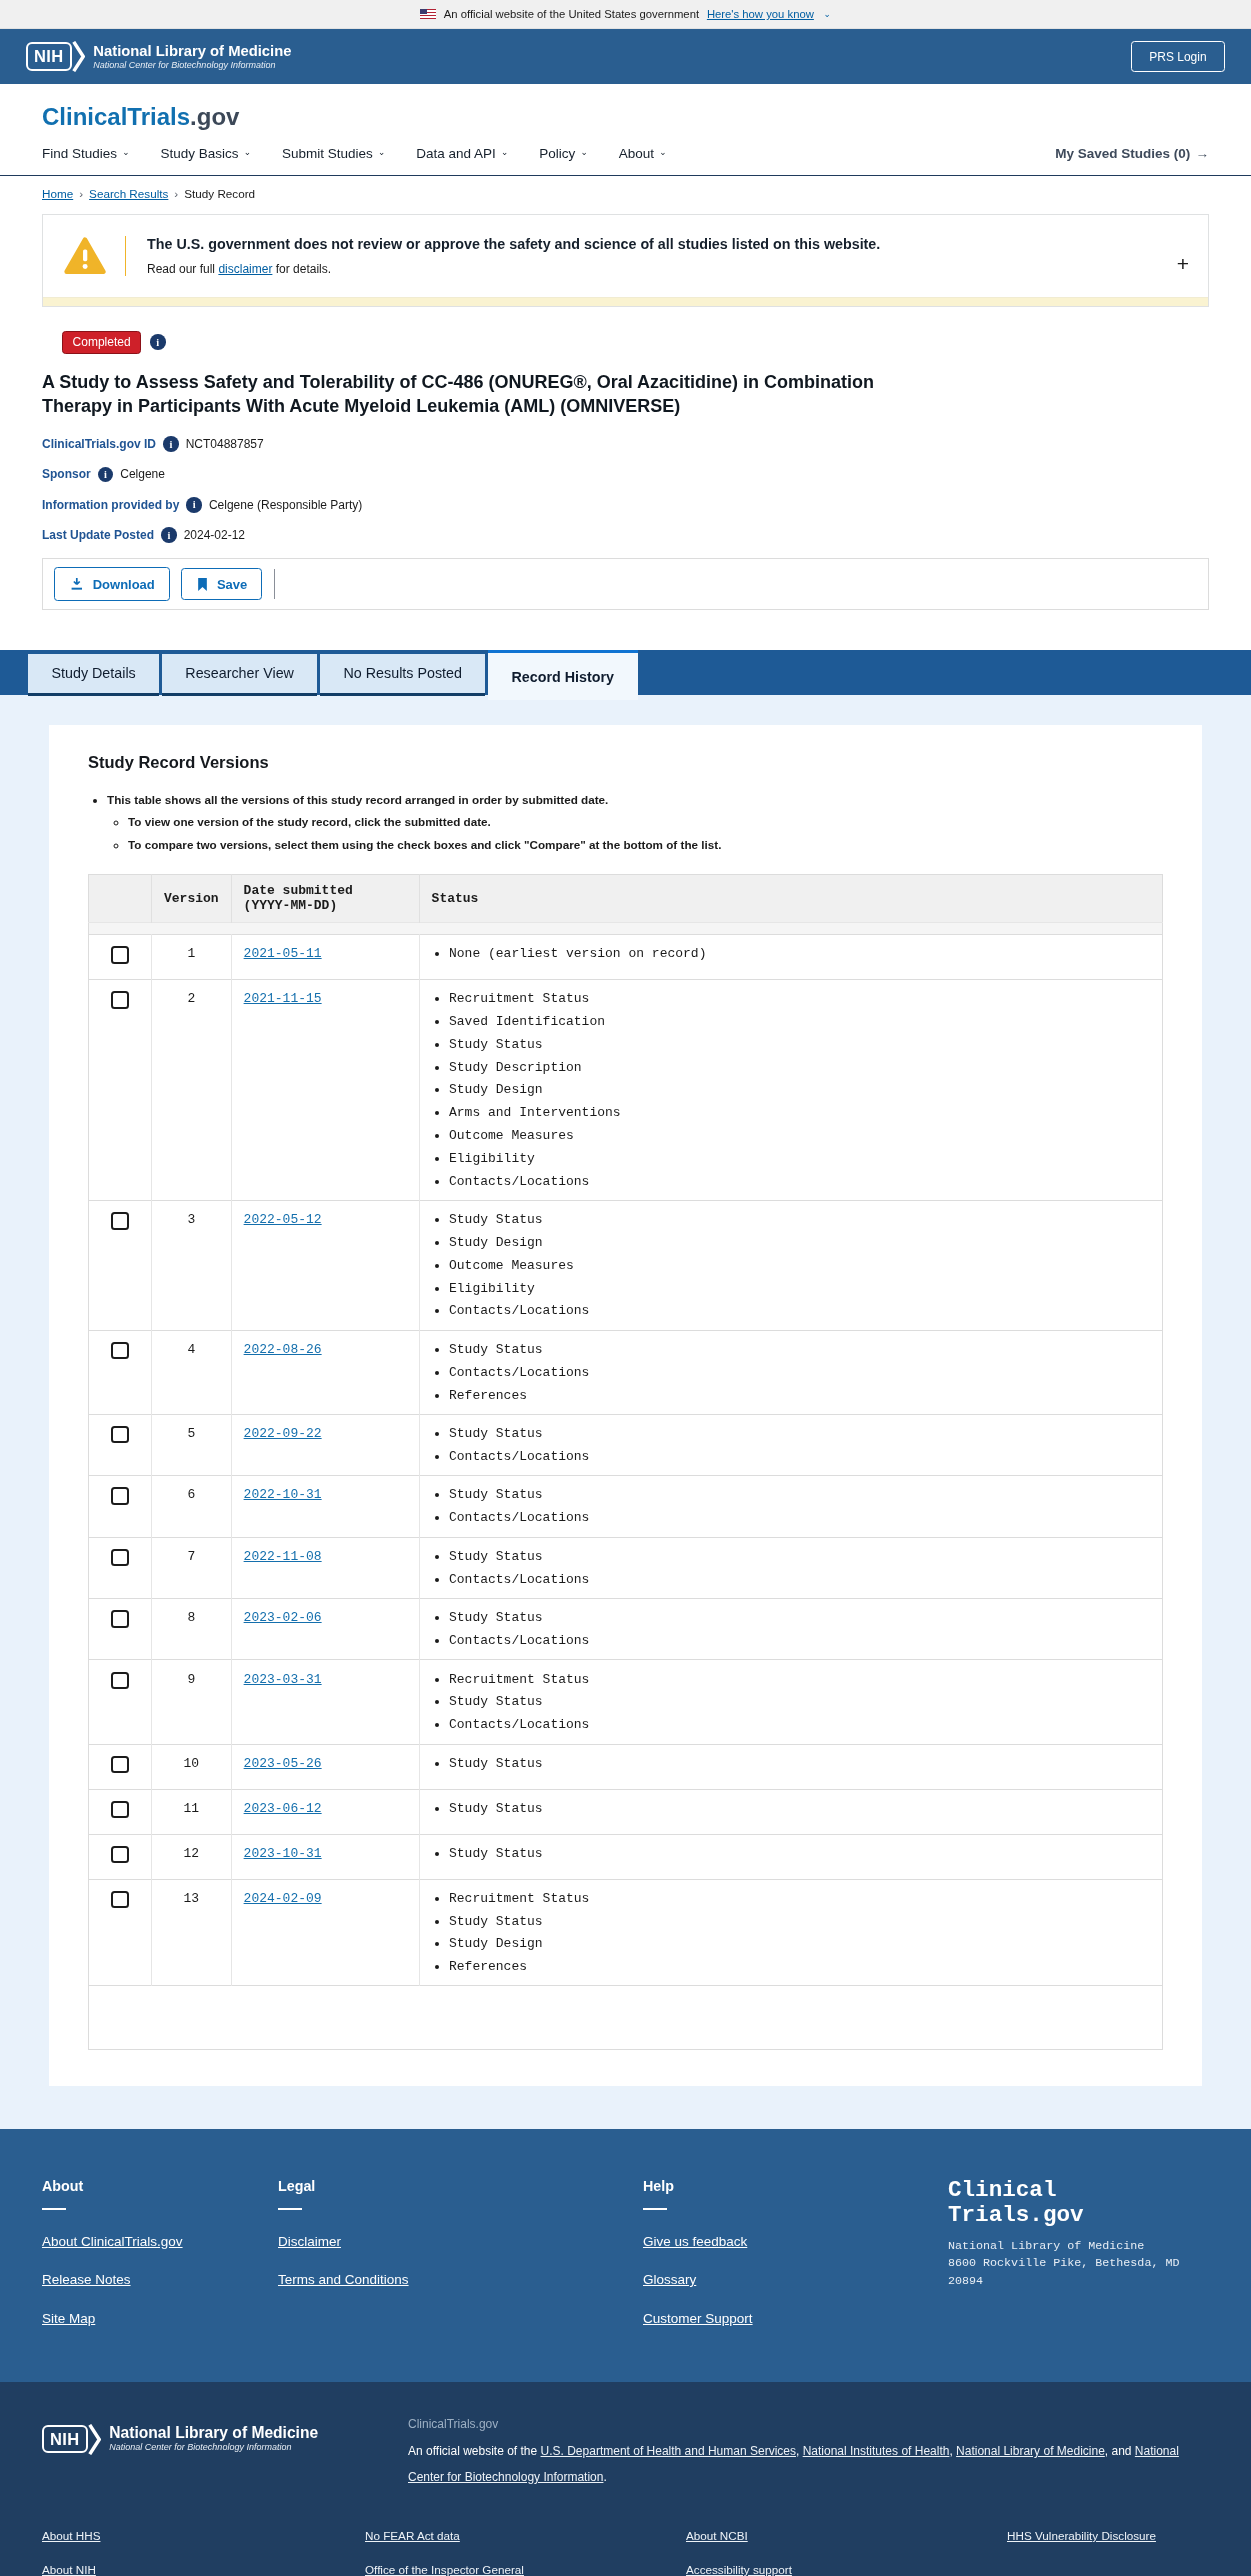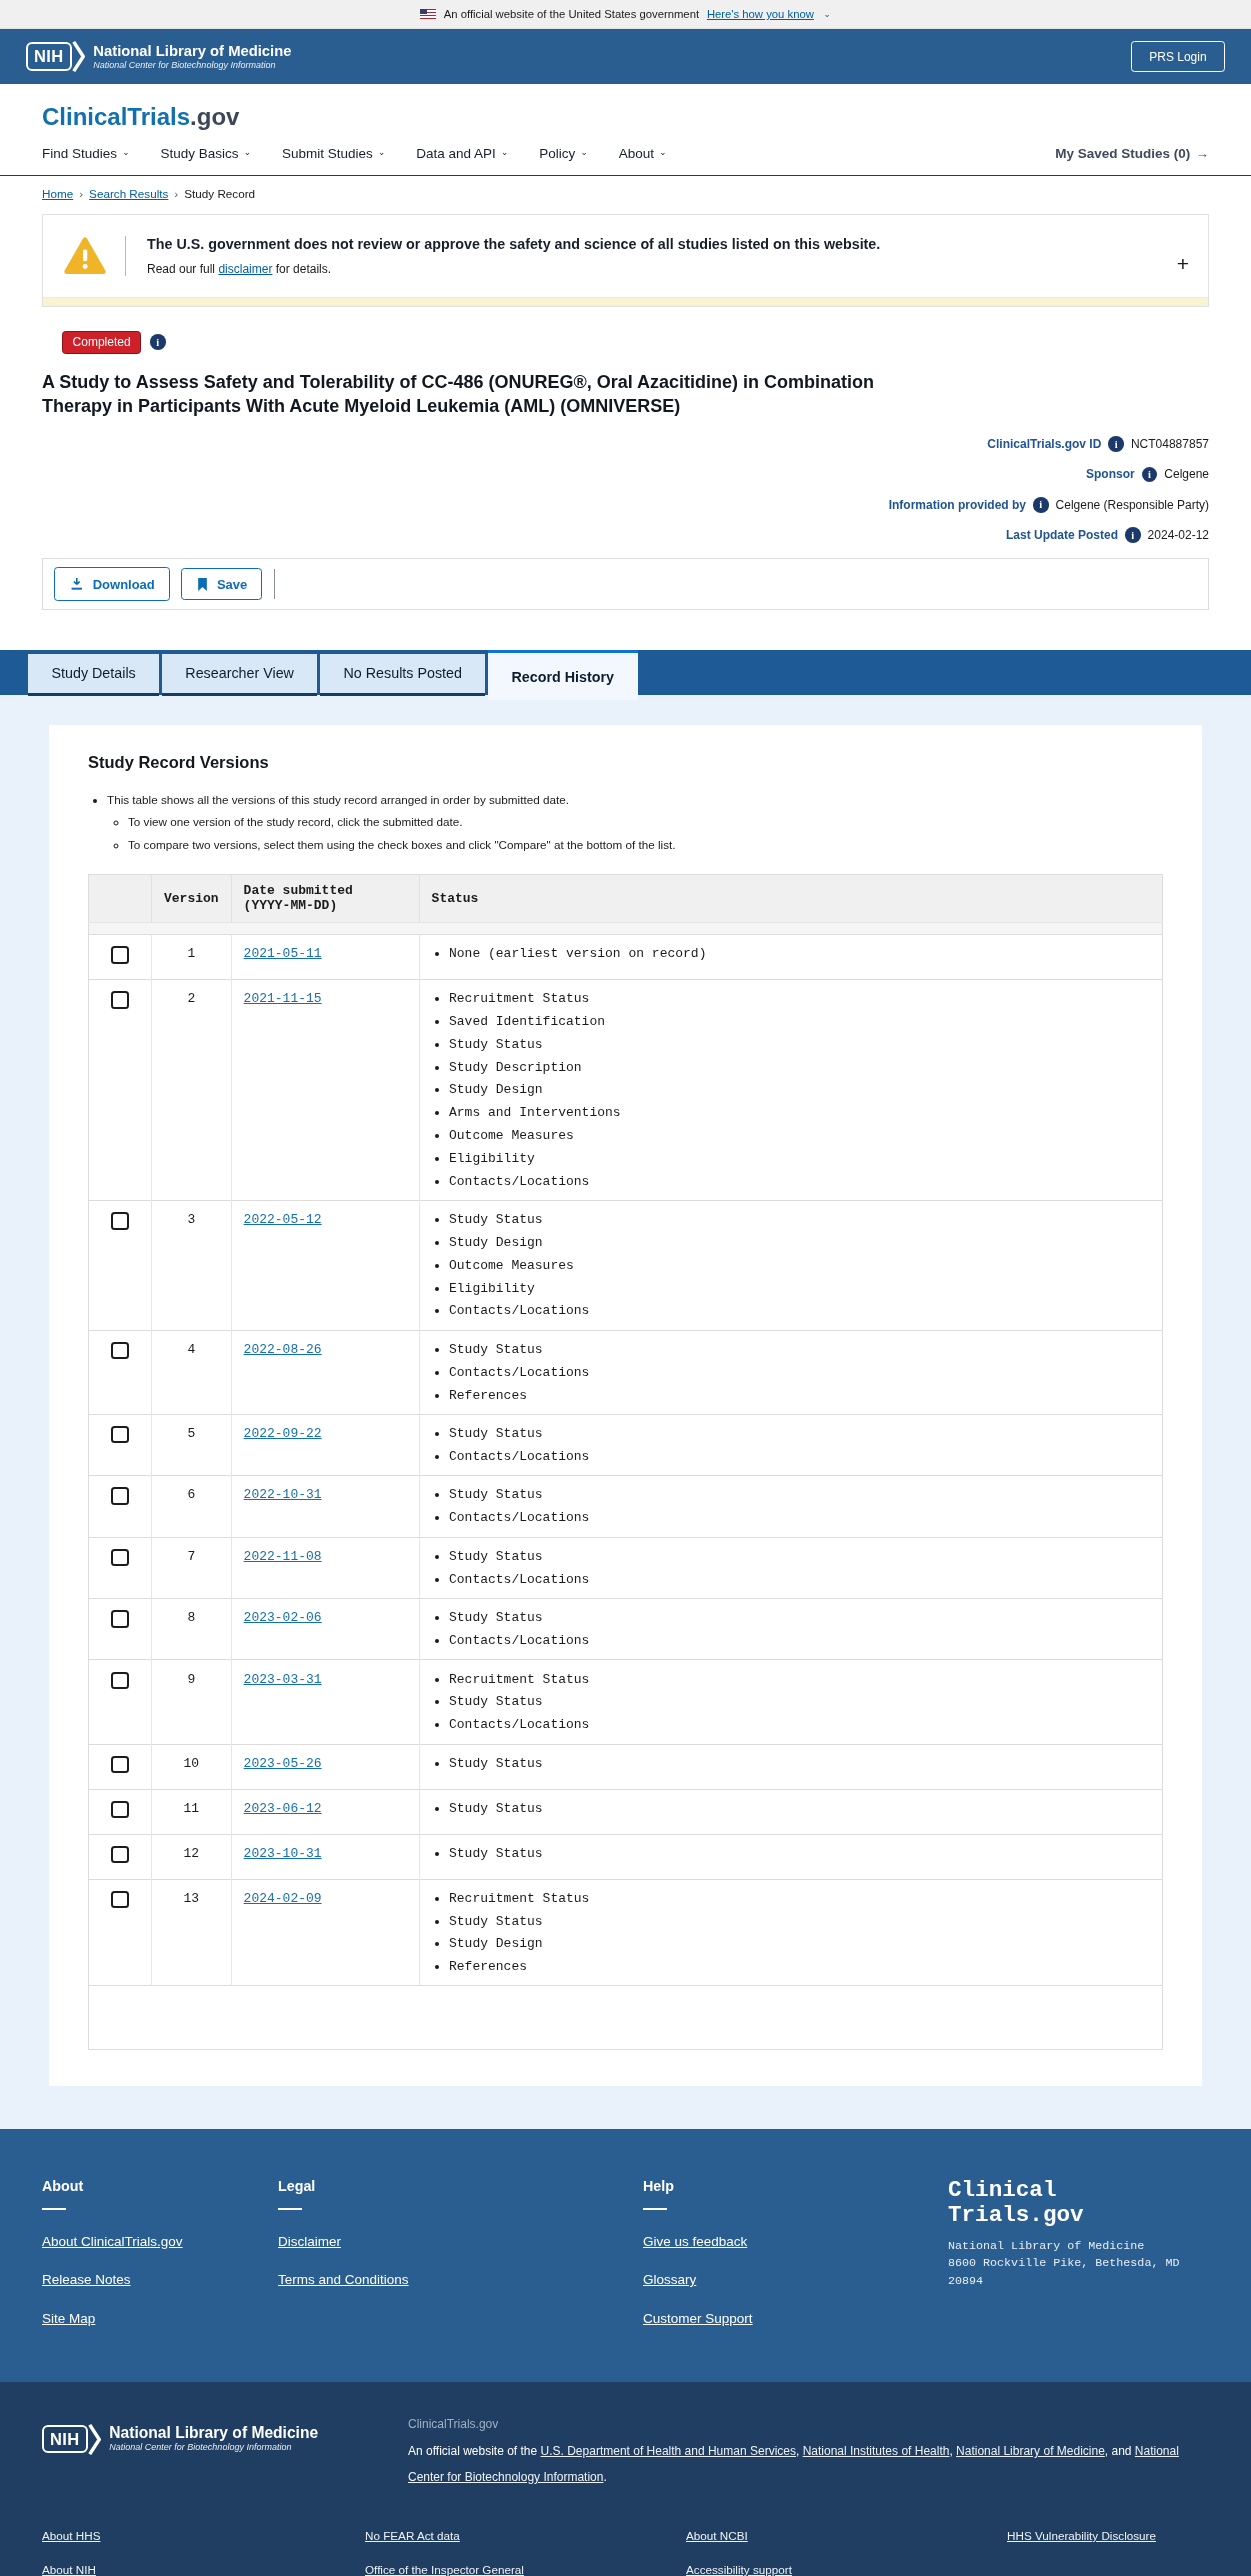--- a/index.html
+++ b/index.html
@@ -49,40 +49,40 @@
   .disc-link { color: #005ea2; text-decoration: underline; cursor: pointer; }
   .expand-btn { position: absolute; right: 19px; top: 42%; font-size: 21px; font-weight: 300; color: #1b1b1b; cursor: pointer; line-height: 1; }
   .disclaimer-foot { height: 8.7px; background: #faf3d1; border-top: 0.9px solid #f1ecd2; }
 
   
   .status-row { margin: 23.5px 42px 0; display: flex; align-items: center; gap: 8.7px; padding-left: 20px; }
   .status-badge { background: #ce2029; border: 1.7px solid #8b1118; border-radius: 3.5px; color: #fff; font-size: 12px; padding: 3.5px 9.6px; }
   .info-icon { width: 15.6px; height: 15.6px; border-radius: 50%; background: #1b3a6b; color: #fff; font-family: "Liberation Serif", serif; font-weight: bold; font-size: 10.4px; display: inline-flex; align-items: center; justify-content: center; flex: 0 0 auto; cursor: pointer; }
   .study-title { margin: 17.4px 42px 0; max-width: 882px; font-size: 18px; font-weight: bold; color: #101820; line-height: 1.33; }
   .meta-block { margin: 17.4px 42px 0; }
-  .meta-row { display: flex; align-items: center; gap: 7px; margin-bottom: 14.8px; font-size: 12px; justify-content: flex-end; }
+  .meta-row { display: flex; align-items: center; gap: 7px; margin-bottom: 14.8px; font-size: 12px; }
   .meta-label { font-weight: bold; color: #205493; }
   .meta-value { color: #1b1b1b; }
 
   
   .toolbar { margin: 10.4px 42px 0; border: 0.9px solid #dcdcdc; padding: 8.7px 11.3px; display: flex; align-items: center; gap: 11.3px; }
   .tool-btn { display: inline-flex; align-items: center; gap: 7.8px; background: #fff; border: 1.3px solid #0d6cb7; border-radius: 3.5px; color: #0d6cb7; font-weight: bold; font-size: 13px; padding: 7.8px 14px; cursor: pointer; font-family: inherit; }
   .tool-divider { width: 1.7px; height: 29.5px; background: #8a8f98; }
 
   
   .tab-band { margin-top: 40px; background: #1e5a96; height: 45px; display: flex; align-items: flex-start; padding-left: 28px; }
   .tab { margin-top: 3.5px; height: 42px; display: flex; align-items: center; padding: 0 23.5px; background: #d9e8f6; margin-right: 2.6px; border-bottom: 3.5px solid #123d66; font-size: 14.3px; color: #0f1c2e; cursor: pointer; }
   .tab.active { margin-top: 0; height: 50px; background: #f2f8fd; border-bottom: none; border-top: 3.5px solid #0f73d2; font-weight: bold; position: relative; z-index: 2; }
 
   
   .content-bg { background: #e9f2fb; padding: 29.5px 49px 43px; }
   .card { background: #fff; padding: 28px 39px 36px; }
   .card-heading { font-size: 16.5px; font-weight: bold; color: #15191e; margin-bottom: 21px; }
   .notes { margin-left: 19px; font-size: 11.7px; color: #1b1b1b; }
-  .notes > li { margin-bottom: 12px; }
+  .notes > li { margin-bottom: 12px; font-weight: bold; }
   .notes ul { margin: 8.7px 0 0 21px; }
   .notes ul li { margin-bottom: 10.4px; }
 
   table.versions { width: 100%; border-collapse: collapse; border: 0.9px solid #dcdcdc; margin-top: 22.6px; font-size: 13px; font-family: Liberation Mono, monospace; }
   .versions th { background: #f0f0f0; text-align: left; font-weight: bold; padding: 8.7px 12px; border-right: 0.9px solid #e0e0e0; vertical-align: middle; color: #1b1b1b; }
   .versions th:last-child { border-right: none; }
   .versions .spacer-row th { height: 12px; padding: 0; background: #f5f5f5; border-top: 0.9px solid #e6e6e6; }
   .versions td { padding: 11.3px 12px; border-top: 0.9px solid #dcdcdc; border-right: 0.9px solid #e6e6e6; vertical-align: top; }
   .versions td:last-child { border-right: none; }
   .col-cb { width: 63px; }

